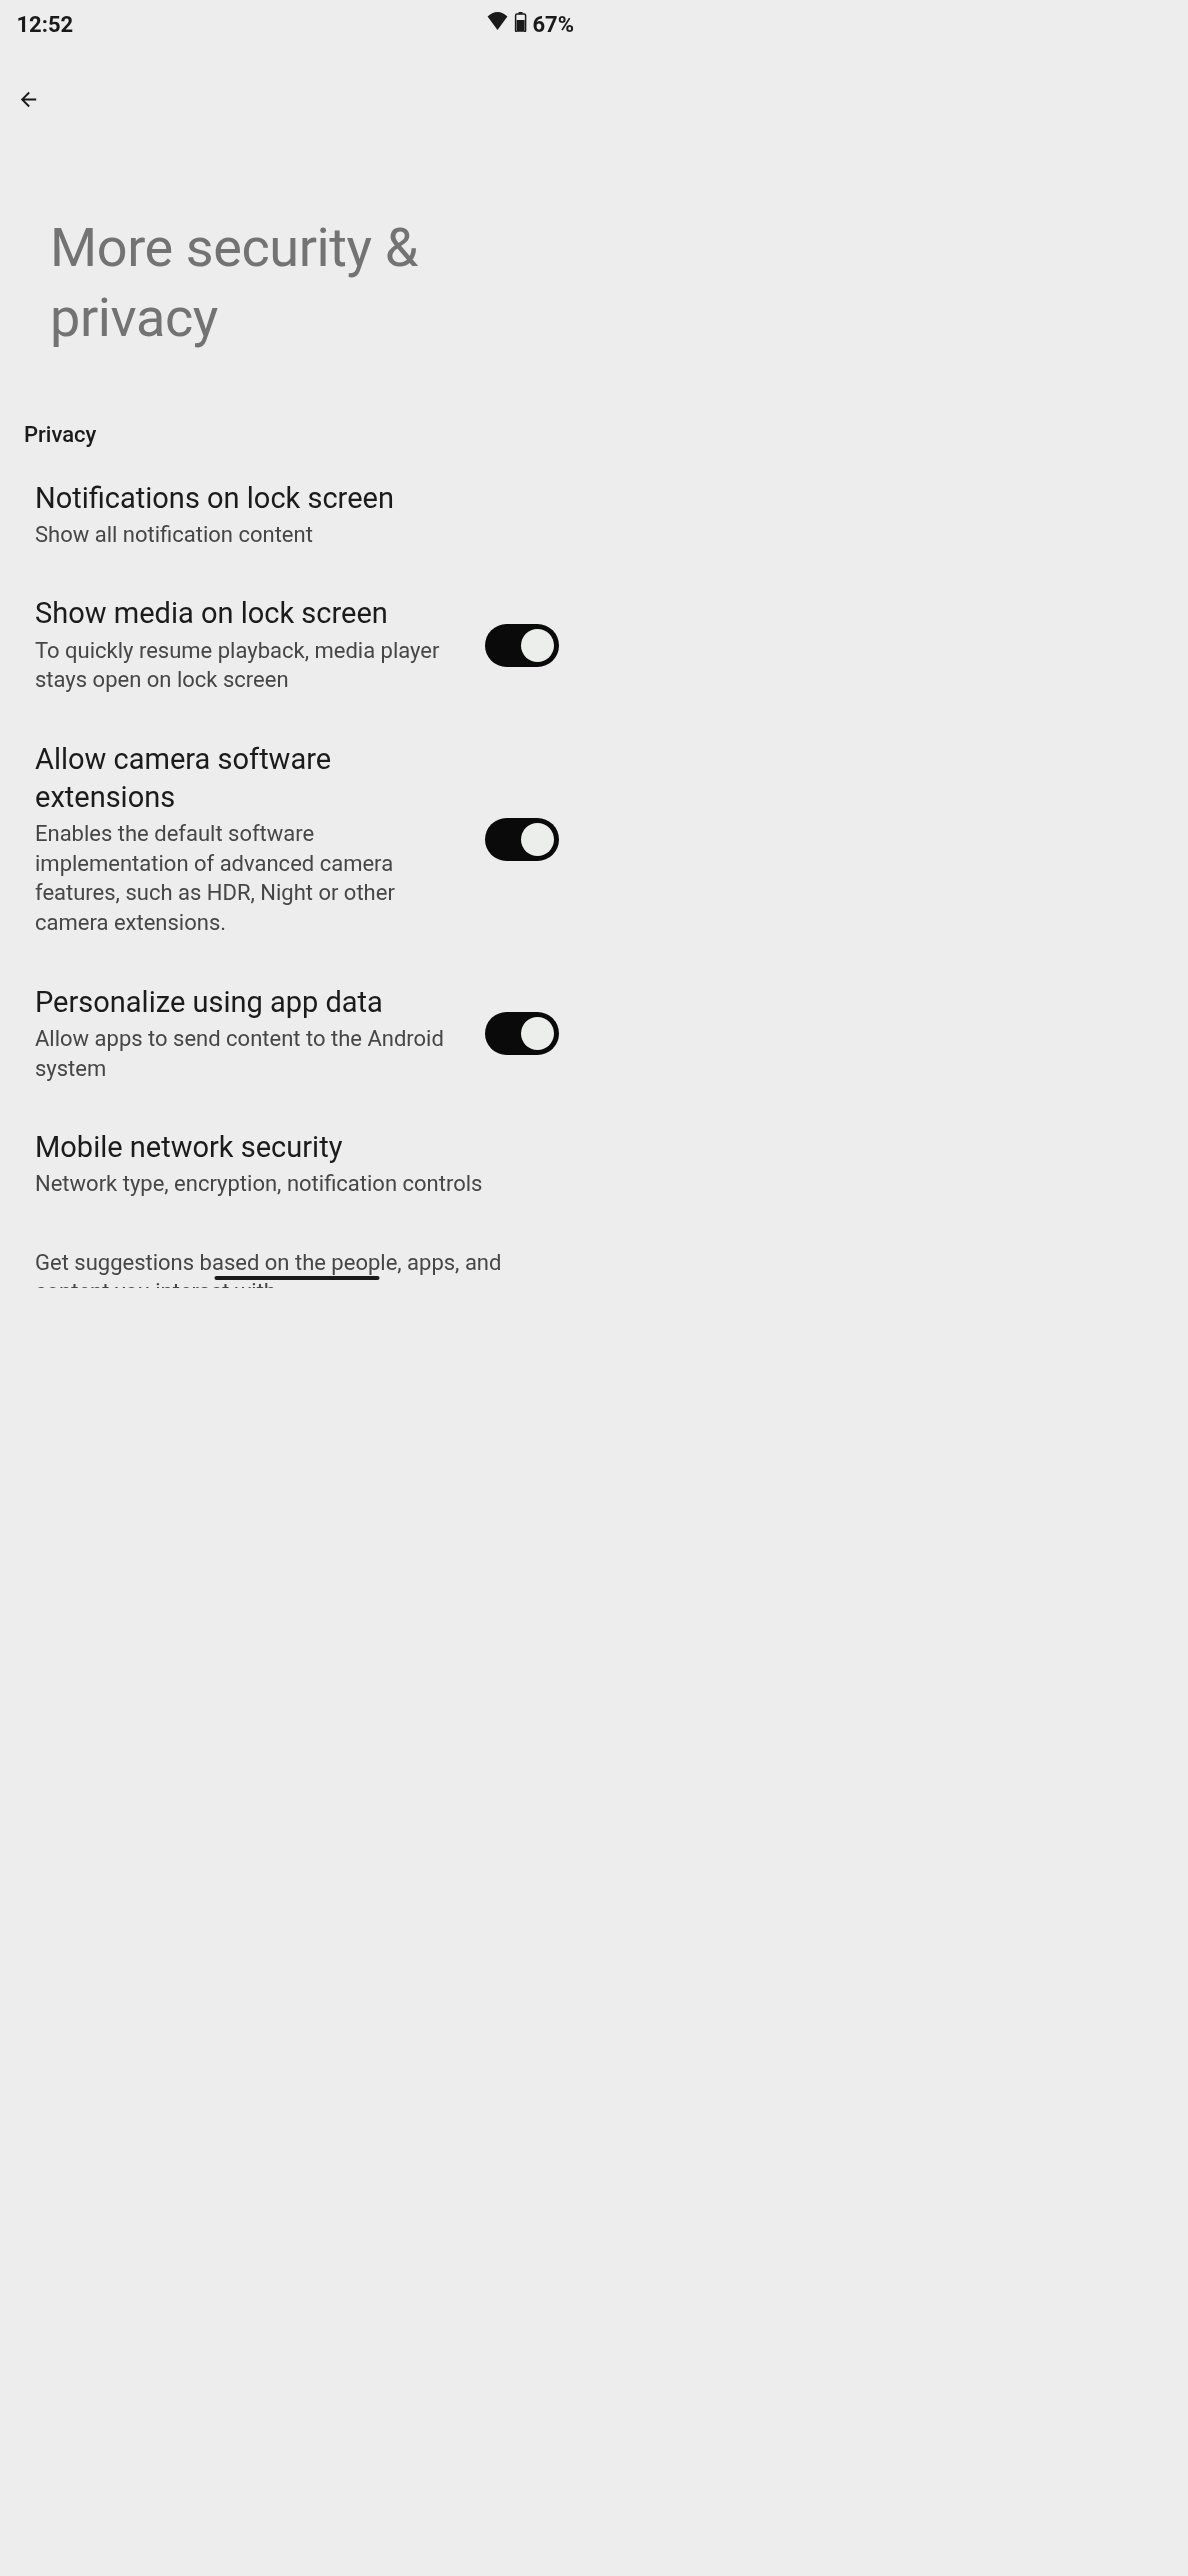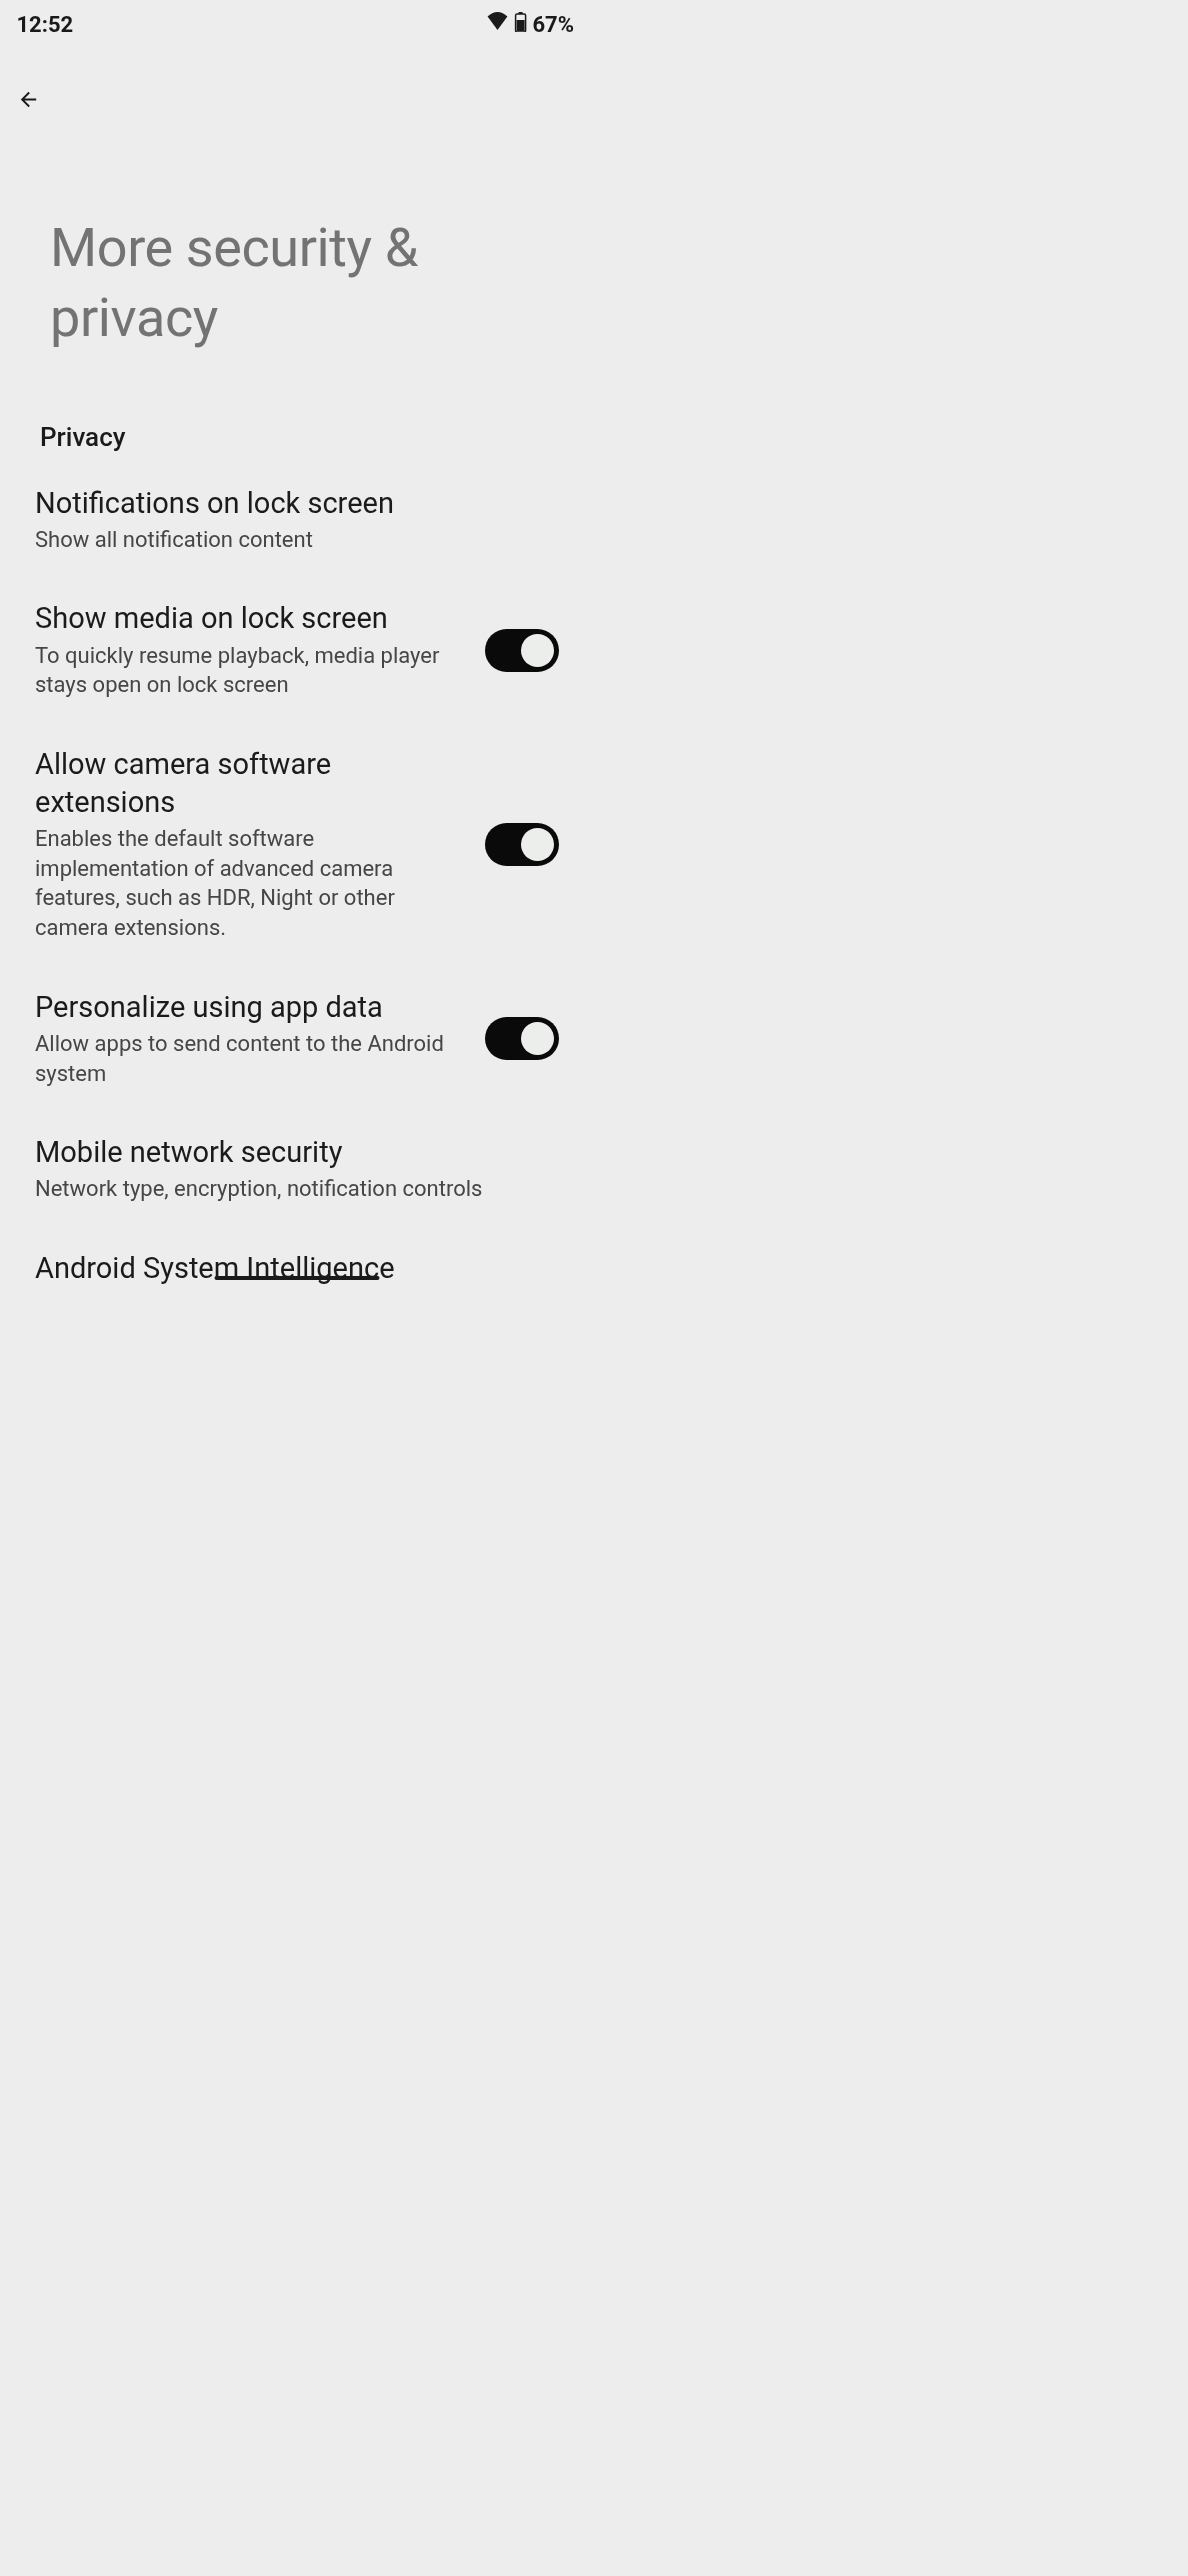--- a/index.html
+++ b/index.html
@@ -39,22 +39,22 @@
     }
     .page-title {
       padding: 99px 33px 58px 50px;
       font-size: 54px;
       font-weight: 400;
       line-height: 1.3;
       color: #737373;
       letter-spacing: -0.4px;
     }
     .section-header {
-      padding: 10px 35px 10px 40px;
-      font-size: 26px;
+      padding: 10px 35px 10px 24px;
+      font-size: 22px;
       font-weight: 500;
       color: #1a1a1a;
     }
     .setting-item {
       display: flex;
       align-items: center;
       padding: 23px 35px;
     }
     .setting-text {
       flex: 1;
@@ -176,19 +176,18 @@
 
 <div class="setting-item">
   <div class="setting-text">
     <div class="setting-title">Mobile network security</div>
     <div class="setting-subtitle">Network type, encryption, notification controls</div>
   </div>
 </div>
 
 <div class="setting-item">
   <div class="setting-text">
-    <div class="setting-title">Android System Intelligence</div>
     <div class="setting-subtitle">Get suggestions based on the people, apps, and content you interact with</div>
   </div>
 </div>
 
 <div class="nav-handle"></div>
 
 
 </body></html>

